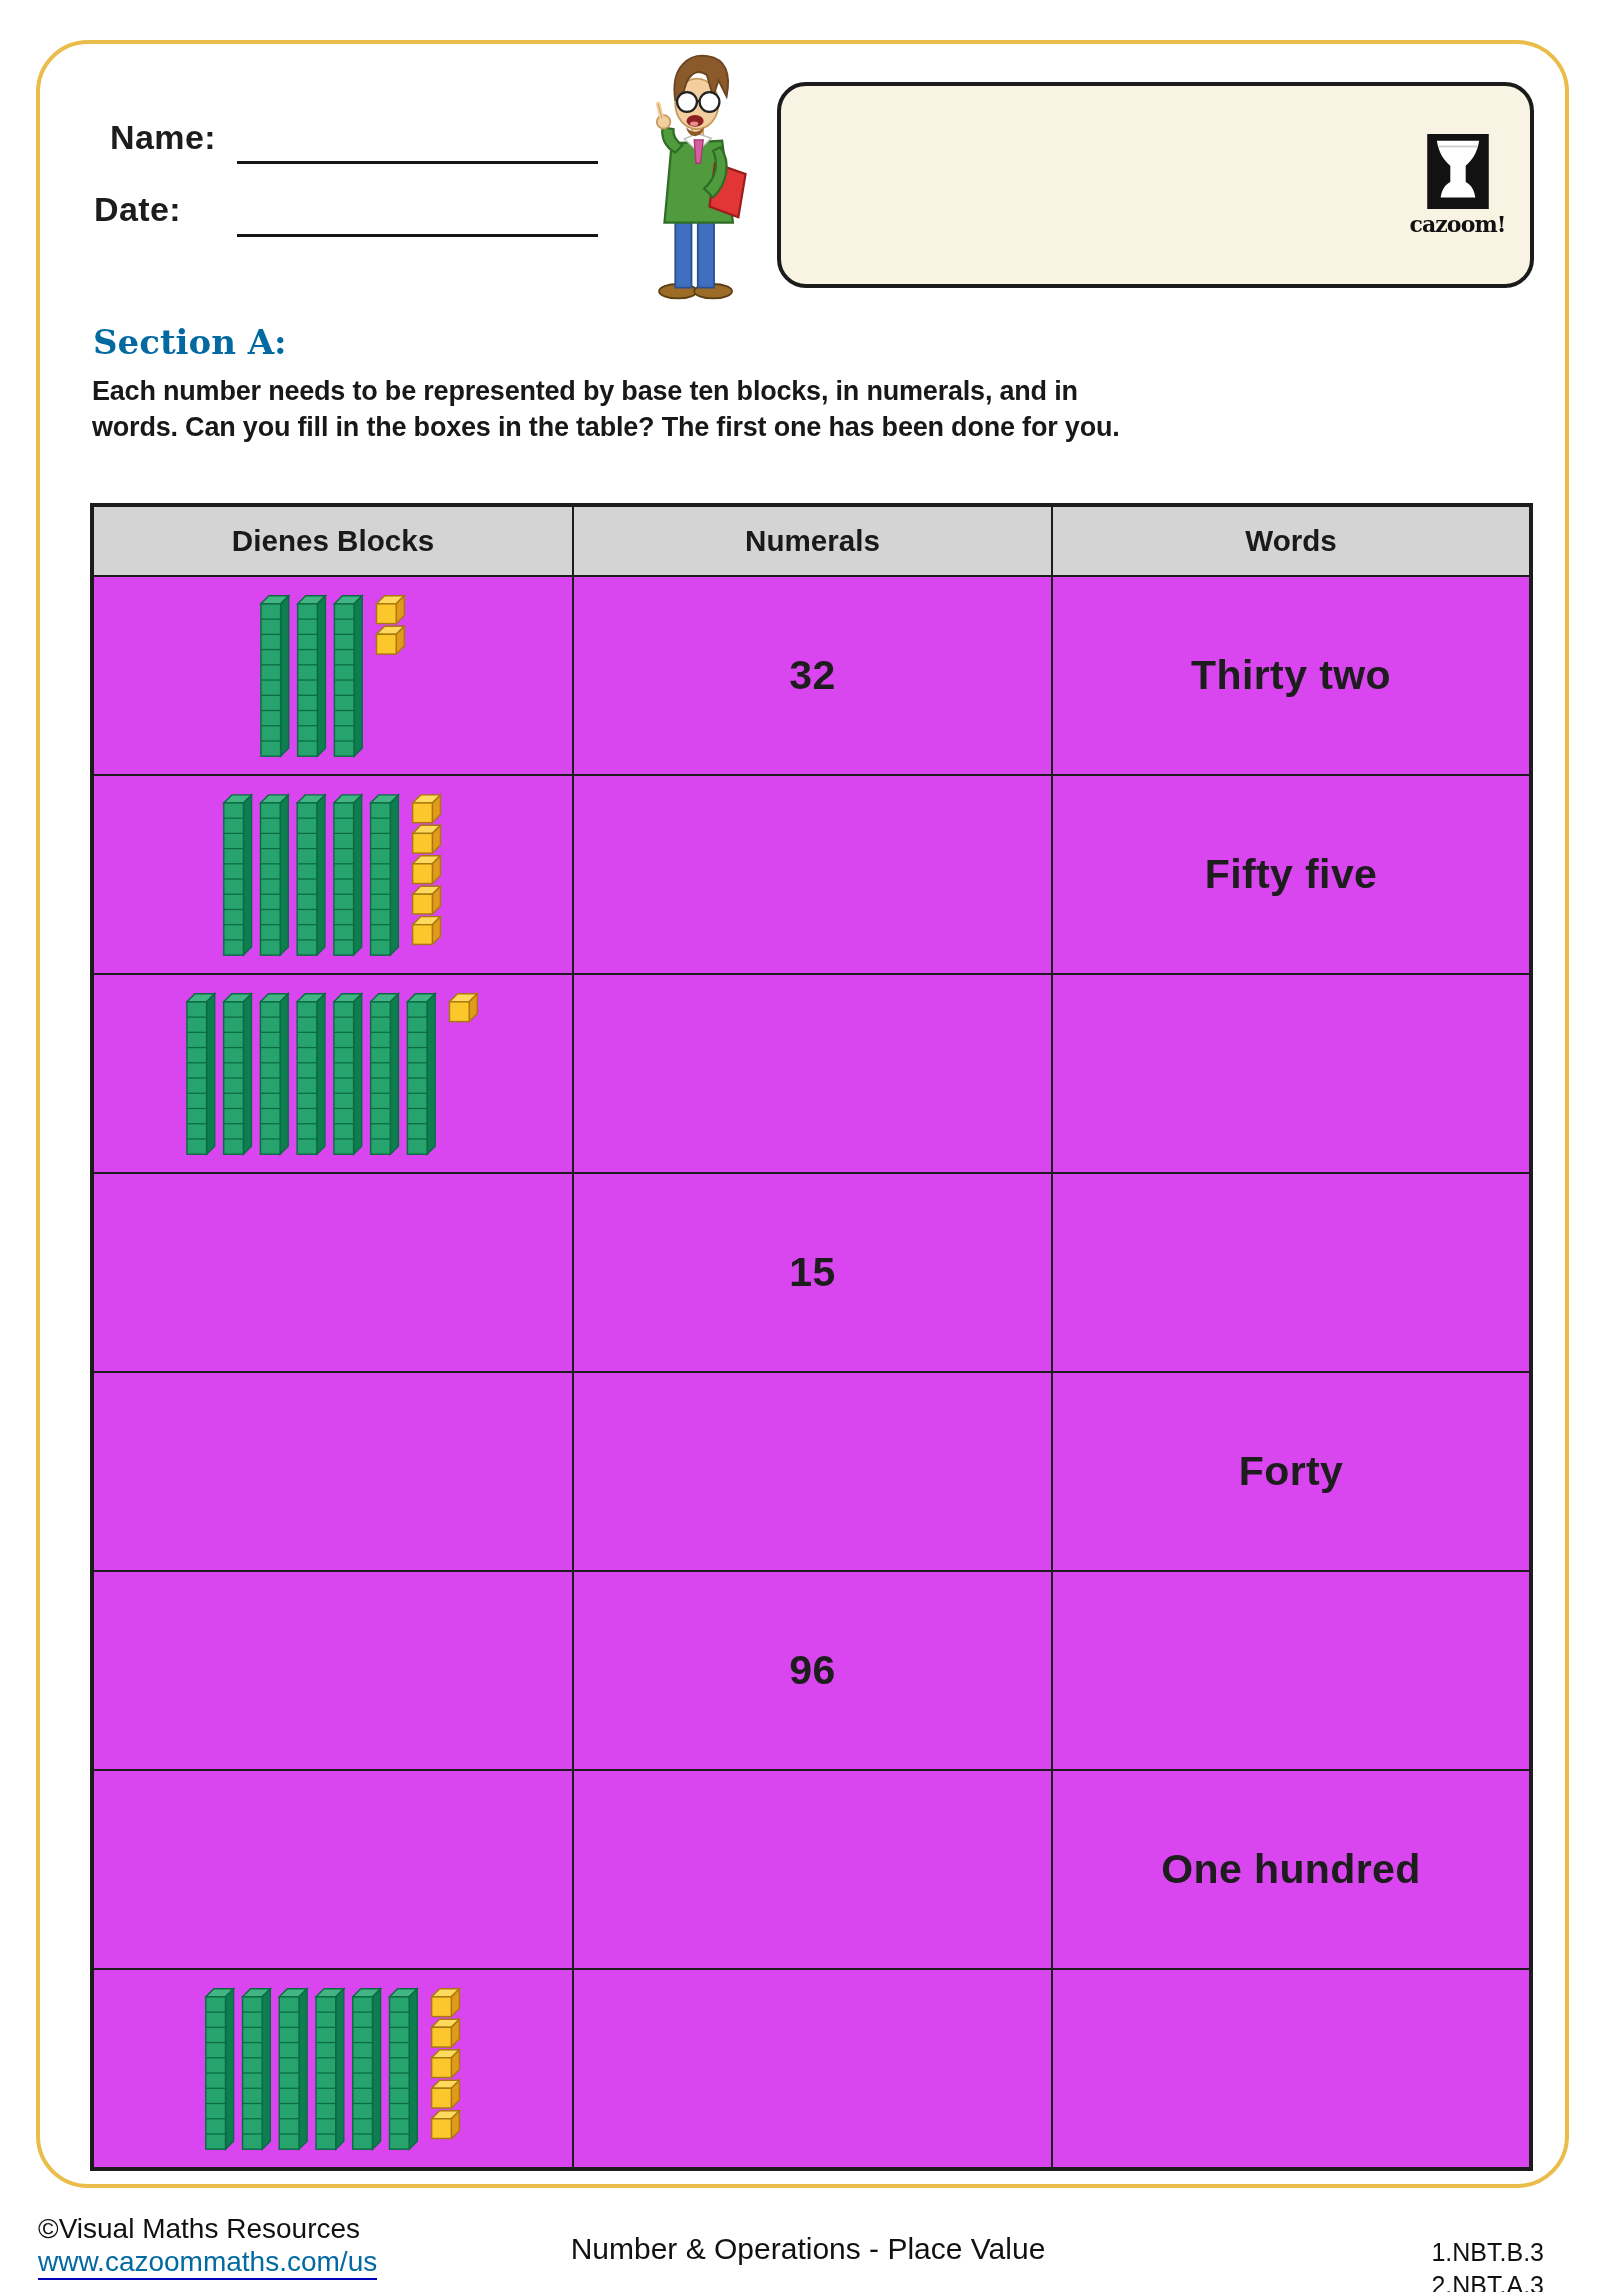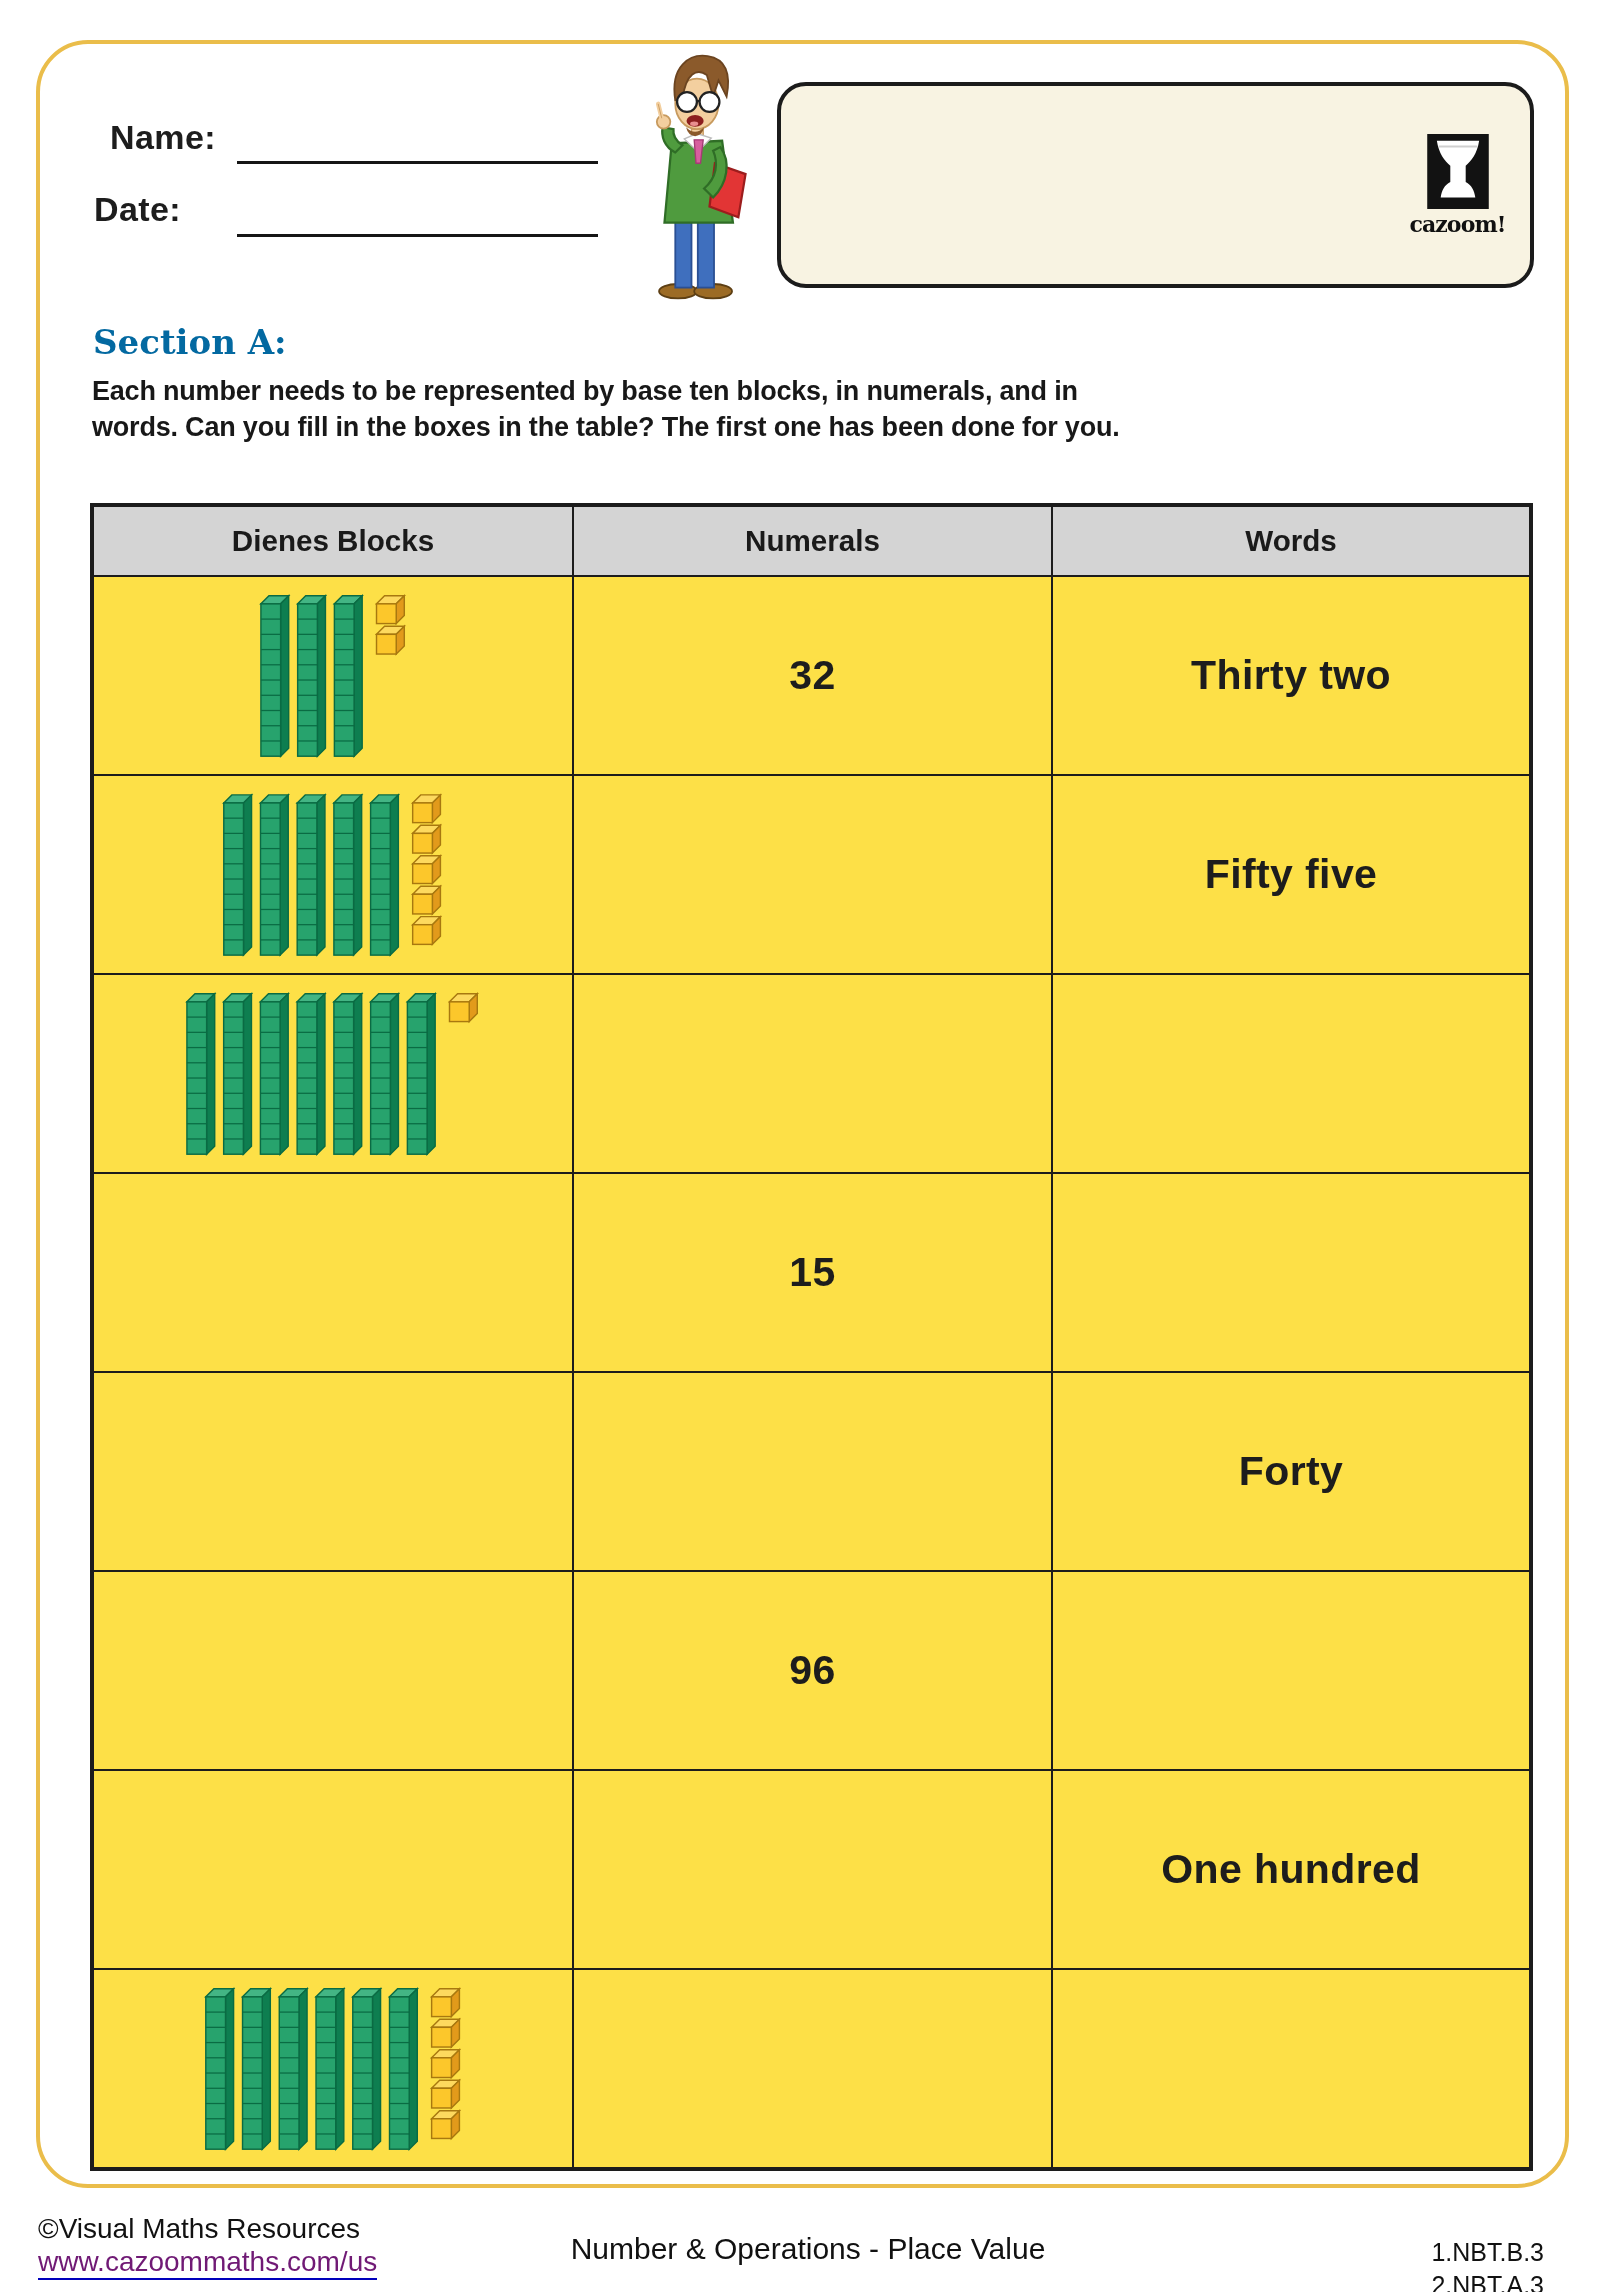--- a/index.html
+++ b/index.html
@@ -41,26 +41,26 @@
   }
   
   .pv-table{
     position:absolute;left:90px;top:503px;width:1439px;border-collapse:collapse;table-layout:fixed;
     border:4.5px solid #1c1c1c;
   }
   .pv-table th,.pv-table td{border:2.7px solid #1c1c1c;padding:0;}
   .pv-table th{
     height:68px;background:#d4d4d4;font-size:29.6px;font-weight:bold;text-align:center;color:#1a1a1a;
   }
-  .pv-table td{height:197px;text-align:center;vertical-align:middle;background:#fde047;}
+  .pv-table td{height:197px;text-align:center;vertical-align:middle;background:#d946ef;}
   .cell-text{font-size:41px;font-weight:bold;color:#1d1d1d;letter-spacing:0.4px;}
   .blocks-svg{display:block;margin:0 auto;}
   
   .f-left{position:absolute;left:38px;top:2212px;font-size:28px;color:#111;line-height:33px;}
-  .f-link{display:inline-block;color:#701a75;text-decoration:none;border-bottom:2.7px solid #0000bb;cursor:pointer;}
+  .f-link{display:inline-block;color:#0369a1;text-decoration:none;border-bottom:2.7px solid #0000bb;cursor:pointer;}
   .f-center{position:absolute;left:0;top:2232px;width:1616px;text-align:center;font-size:30px;color:#111;}
   .f-right{position:absolute;right:72px;top:2212px;font-size:25px;color:#111;line-height:33px;text-align:right;margin-top:24px;}
 </style>
 </head>
 <body>
 
 <div class="page">
 
   <div class="frame"></div>
 

